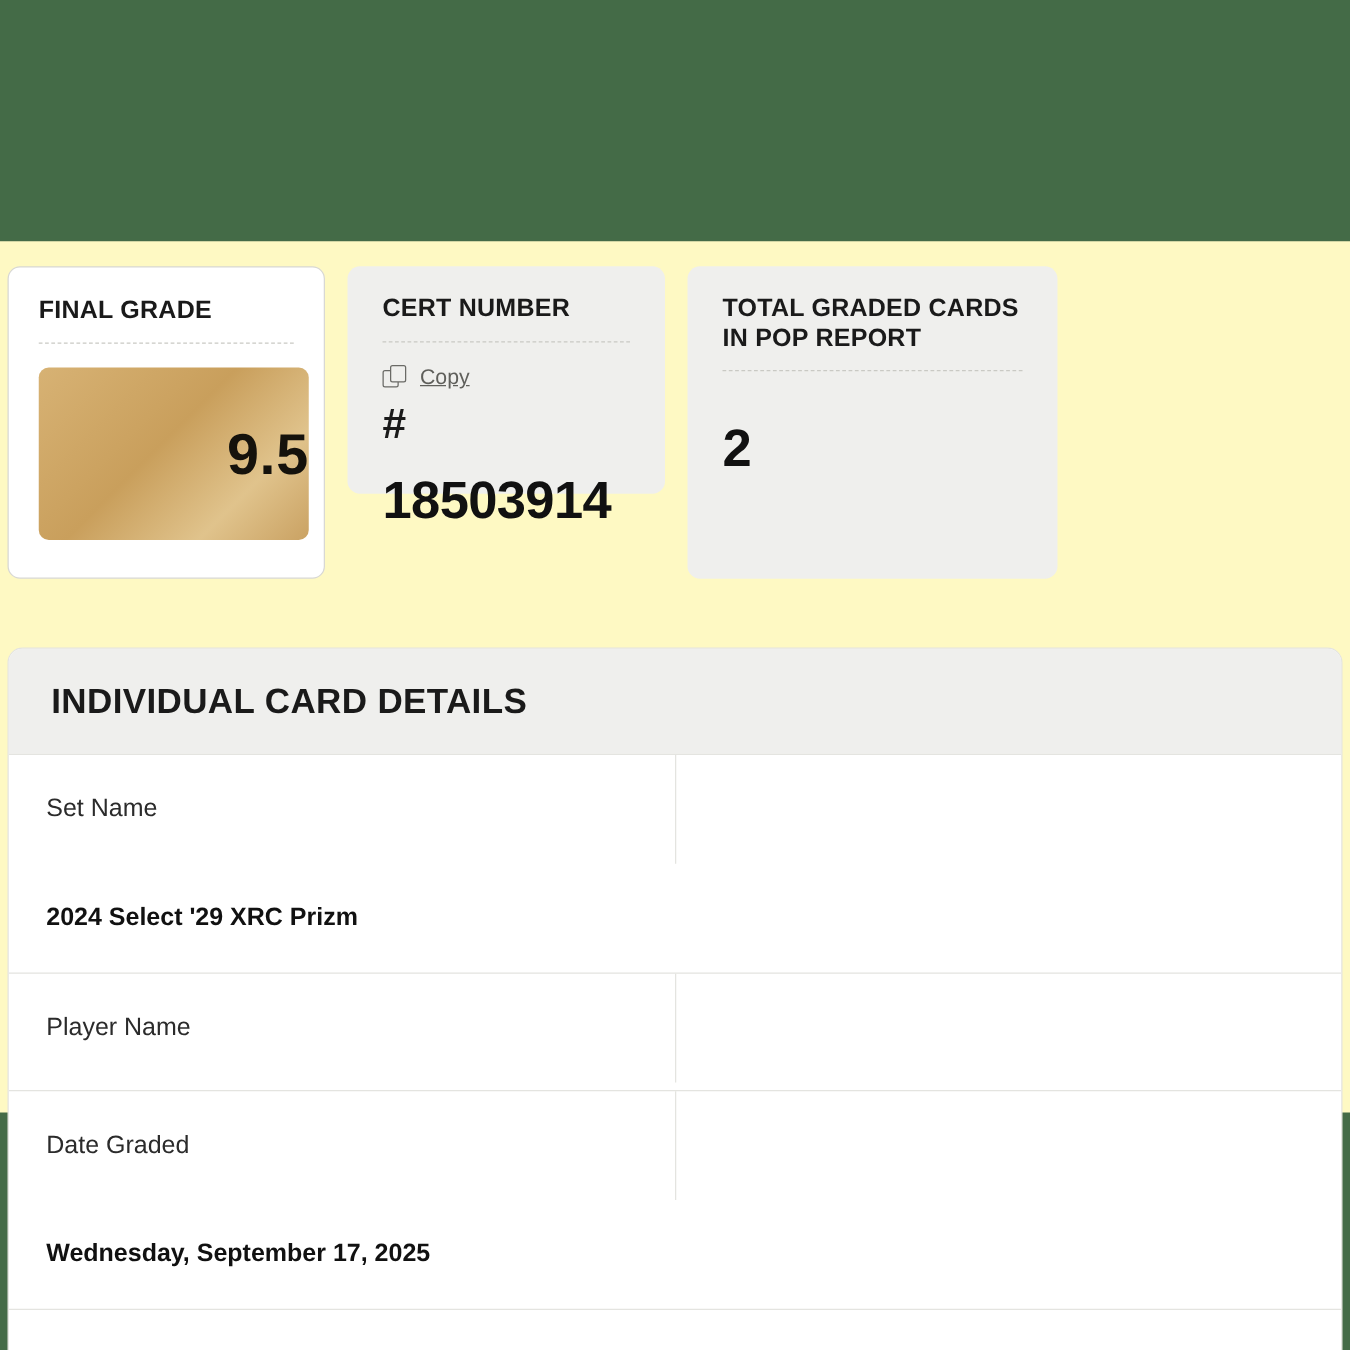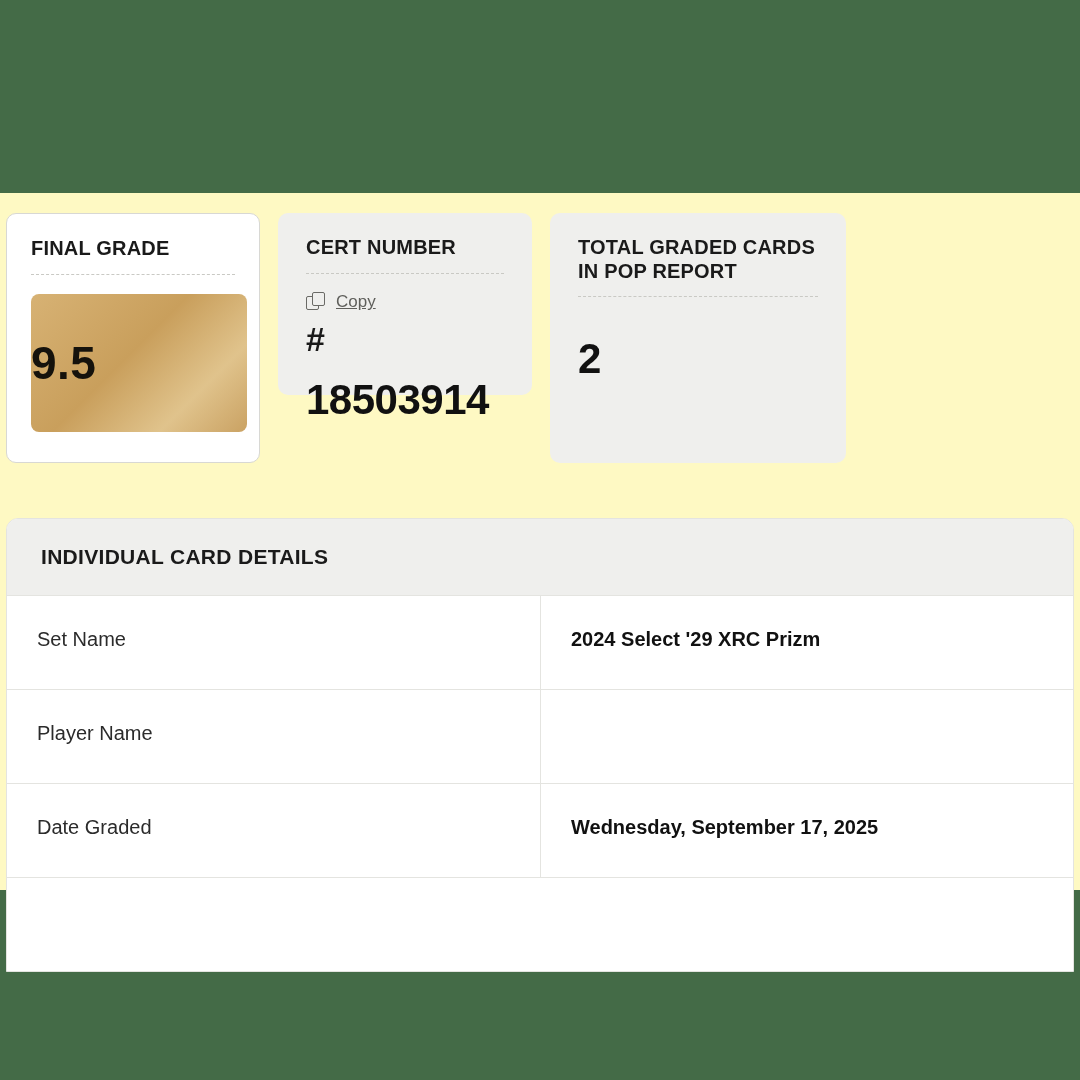--- a/index.html
+++ b/index.html
@@ -59,21 +59,21 @@
   }
   .card.pop .dashed { margin-top: 12px; }
   .grade-chip {
     margin-top: 19px;
     width: 216px;
     height: 138px;
     border-radius: 8px;
     background: linear-gradient(135deg, #d7b274 0%, #c99f5c 45%, #e0c38c 75%, #caa263 100%);
     display: flex;
     align-items: center;
-    justify-content: flex-start;
+    justify-content: flex-end;
   }
   .grade-value {
     font-size: 46px;
     font-weight: bold;
     color: #15120c;
     letter-spacing: 0.5px;
   }
   .copy-row {
     display: flex;
     align-items: center;
@@ -123,29 +123,30 @@
   .details {
     margin: 55px 6px 0 6px;
     background: #ffffff;
     border: 1px solid #e4e4e0;
     border-radius: 12px 12px 0 0;
     overflow: hidden;
   }
   .details-header {
     background: #efefed;
     padding: 26px 34px;
-    font-size: 21px;
+    font-size: 28px;
     font-weight: bold;
     color: #1a1a1a;
     letter-spacing: 0.3px;
   }
   .detail-row {
     display: flex;
     border-top: 1px solid #e4e4e0;
     min-height: 94px;
+    flex-direction: column;
   }
   .detail-label {
     width: 534px;
     padding: 32px 0 32px 30px;
     font-size: 20px;
     color: #2b2b2b;
     border-right: 1px solid #e4e4e0;
   }
   .detail-value {
     flex: 1;

